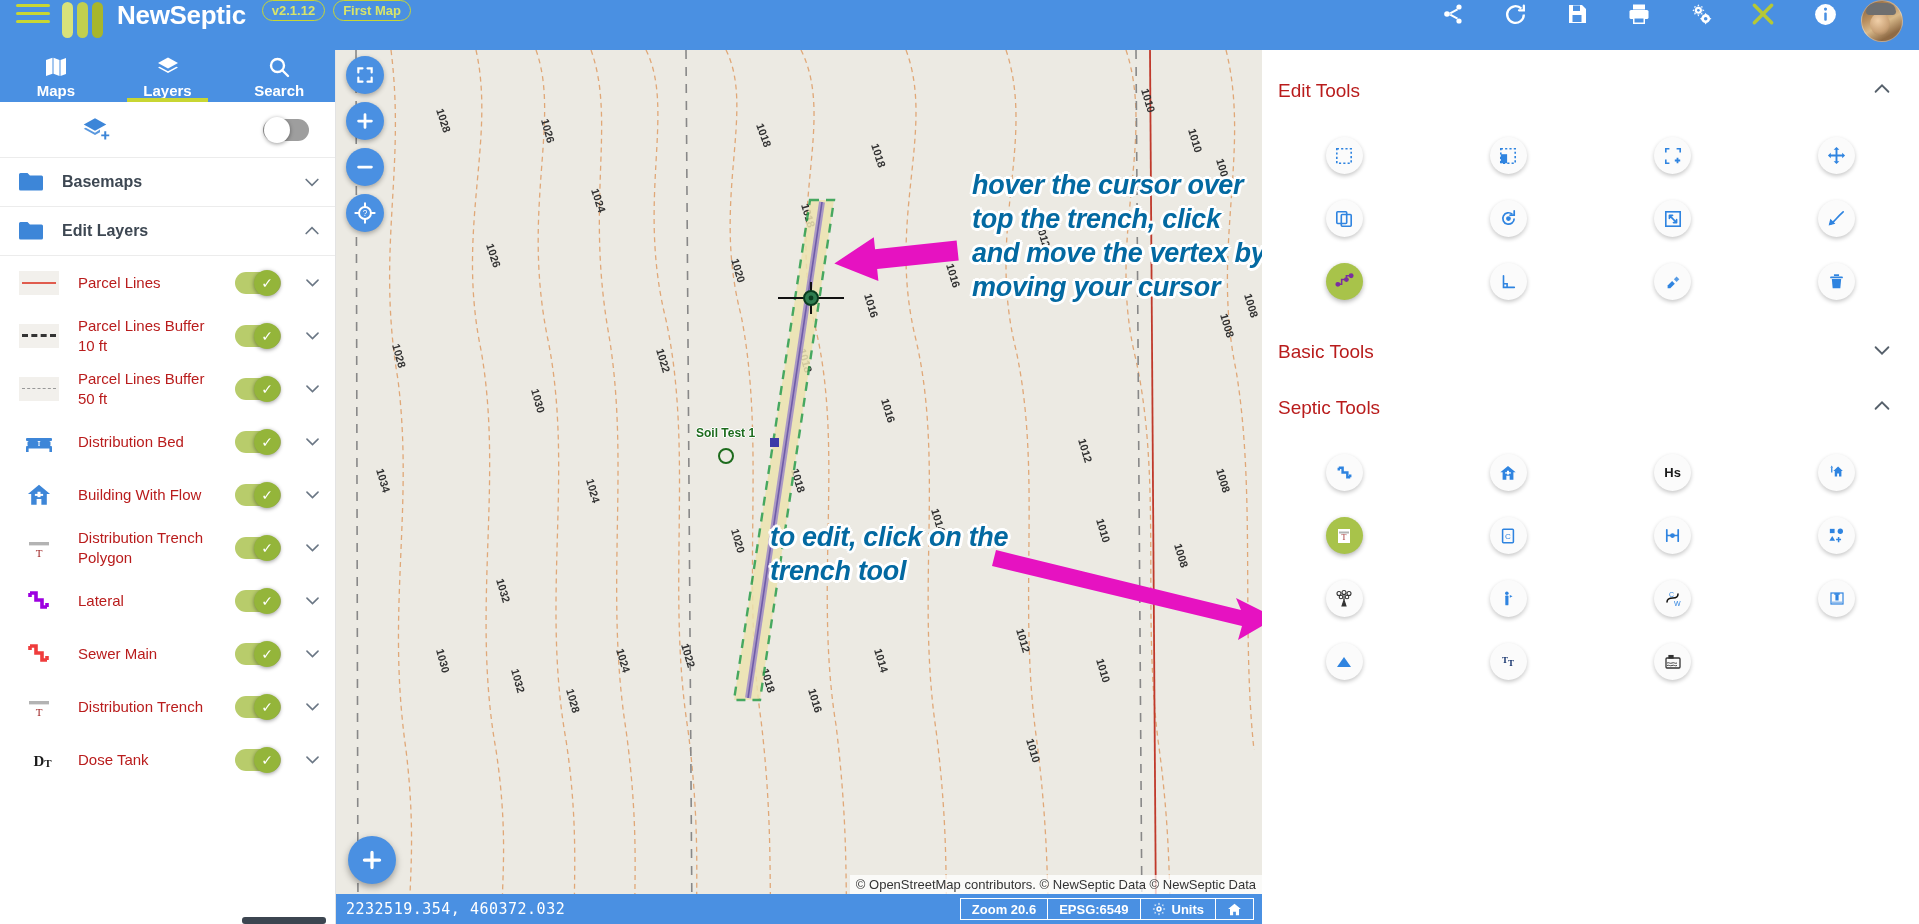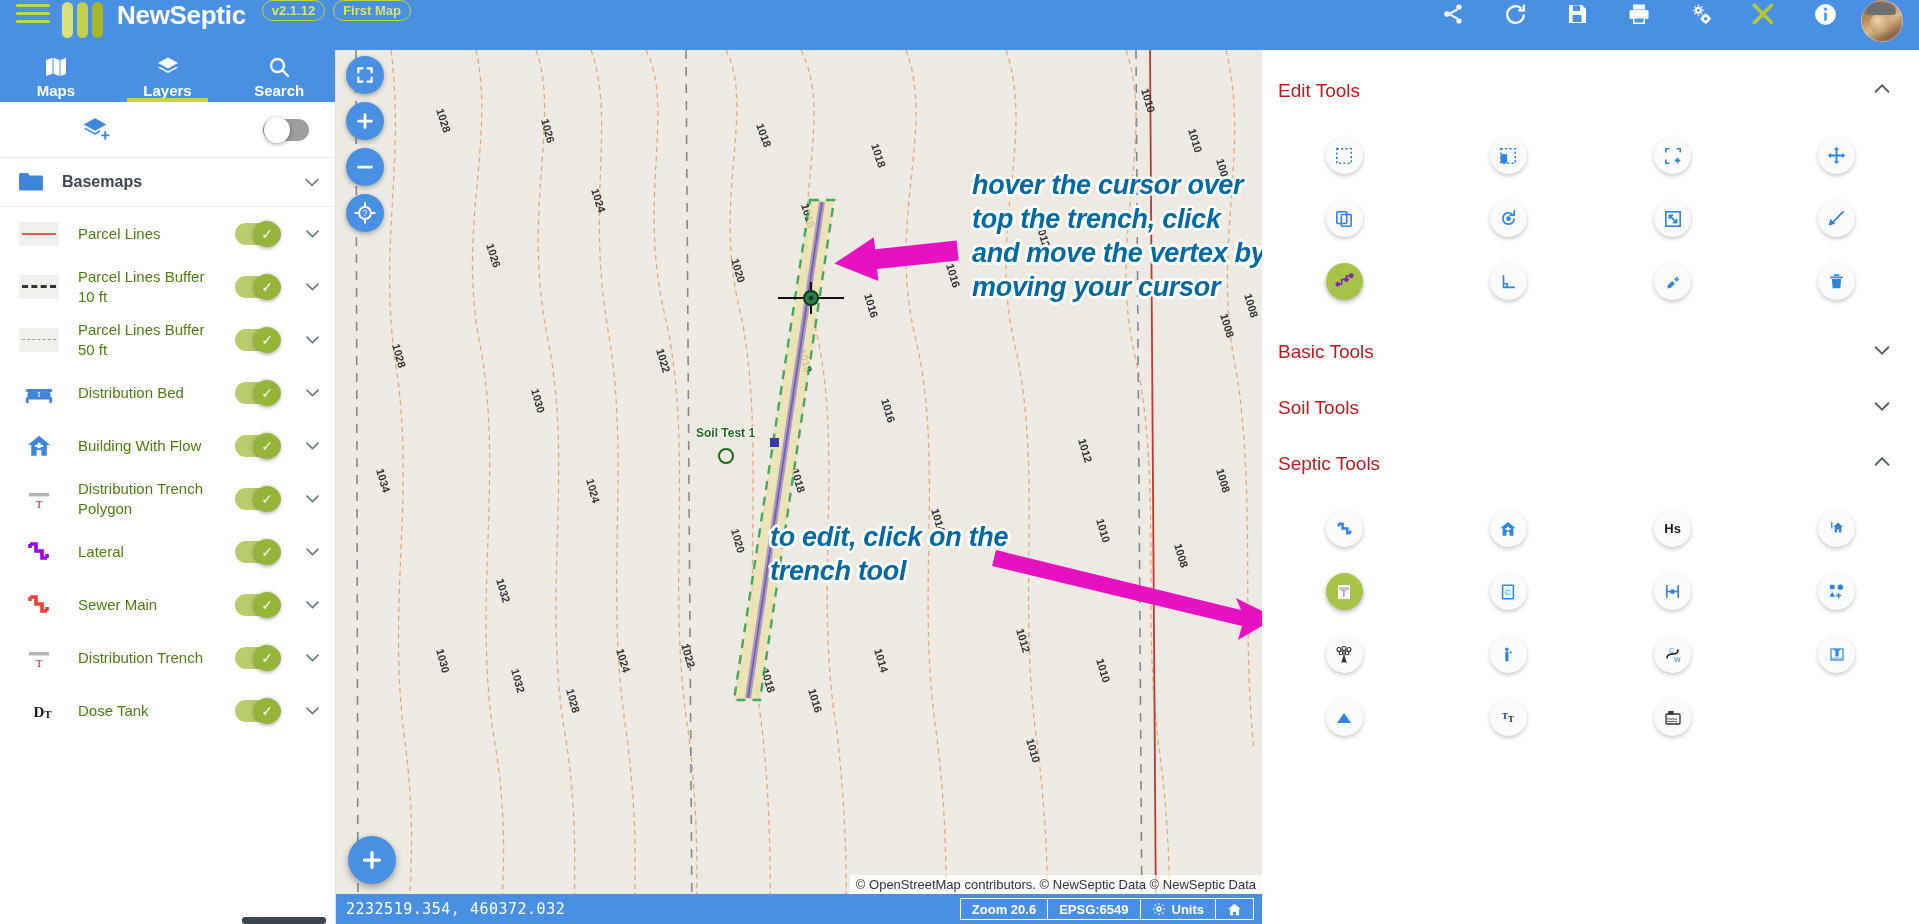--- a/index.html
+++ b/index.html
@@ -77,21 +77,21 @@
     height: 49px; display:flex; align-items:center; border-bottom:1px solid #ececec;
     cursor:pointer; flex:none;
   }
   .folder-row .ficon { width: 62px; display:flex; justify-content:center; }
   .folder-row .flabel { font-size:16px; font-weight:bold; color:#3d4752; flex:1; }
   .folder-row .fchev { width: 46px; display:flex; justify-content:center; color:#6b7785; }
 
   .layerlist { overflow:hidden; flex:1; }
   .layer-row { display:flex; align-items:center; min-height:53px; padding: 3px 0; }
   .layer-row .sym { width: 78px; display:flex; justify-content:center; align-items:center; }
-  .layer-row .lname { flex:1; font-size:15px; color:#4d7c0f; line-height:20px; padding-right:8px; max-width:150px;}
+  .layer-row .lname { flex:1; font-size:15px; color:#b91c1c; line-height:20px; padding-right:8px; max-width:150px;}
   .layer-row .ltog { width: 62px; display:flex; justify-content:center; }
   .layer-row .lchev { width: 46px; display:flex; justify-content:center; color:#6b7785; }
   .sym-box { width:40px; height:24px; background:#f2f0ec; display:flex; align-items:center; justify-content:center; }
   .sym-line { width:34px; height:2px; background:#e05c4e; }
   .sym-dash { width:34px; height:0; border-top:3px dashed #333; }
   .sym-dash-thin { width:34px; height:0; border-top:1px dashed #999; }
 
   
   .map { position:relative; flex:1; min-width:0; background:#eae7e0; overflow:hidden; }
   .mapzoomctl { position:absolute; left:10px; top:6px; display:flex; flex-direction:column; gap:8px; z-index:12; }
@@ -286,20 +286,33 @@
             </svg>
         </span>
         <span class="flabel">Basemaps</span>
         <span class="fchev">
           <svg width="20" height="20" viewBox="0 0 24 24" fill="none" stroke="#6b7785" stroke-width="2">
               <path d="M5 9l7 7 7-7" stroke-linecap="round"></path>
             </svg>
         </span>
       </div>
 
+      <div class="folder-row">
+        <span class="ficon">
+          <svg width="26" height="22" viewBox="0 0 26 22" fill="#3d86d8">
+              <path d="M1 3.5a1.5 1.5 0 0 1 1.5-1.5h7l2.4 2.6h11.6A1.5 1.5 0 0 1 25 6.1V18a1.5 1.5 0 0 1-1.5 1.5h-21A1.5 1.5 0 0 1 1 18z"></path>
+            </svg>
+        </span>
+        <span class="flabel">Edit Layers</span>
+        <span class="fchev">
+          <svg width="20" height="20" viewBox="0 0 24 24" fill="none" stroke="#6b7785" stroke-width="2">
+              <path d="M5 15l7-7 7 7" stroke-linecap="round"></path>
+            </svg>
+        </span>
+      </div>
 
       <div class="layerlist">
 
         <div class="layer-row">
           <span class="sym">
               <span class="sym-box">
                 <span class="sym-line"></span>
               </span>
             </span>
           <span class="lname">Parcel Lines</span>
@@ -764,26 +777,20 @@
       </div>
 
 
       <div class="sec-head">
         <span class="stitle">Basic Tools</span>
         <span class="schev"><svg width="22" height="22" viewBox="0 0 24 24" fill="none" stroke="#56606b" stroke-width="2">
               <path d="M5 9l7 7 7-7" stroke-linecap="round"></path>
             </svg></span>
       </div>
 
-      <div class="sec-head">
-        <span class="stitle">Soil Tools</span>
-        <span class="schev"><svg width="22" height="22" viewBox="0 0 24 24" fill="none" stroke="#56606b" stroke-width="2">
-              <path d="M5 9l7 7 7-7" stroke-linecap="round"></path>
-            </svg></span>
-      </div>
 
       <div class="sec-head">
         <span class="stitle">Septic Tools</span>
         <span class="schev"><svg width="22" height="22" viewBox="0 0 24 24" fill="none" stroke="#56606b" stroke-width="2">
               <path d="M5 15l7-7 7 7" stroke-linecap="round"></path>
             </svg></span>
       </div>
 
       <div class="toolgrid">
         <div class="toolcell">

